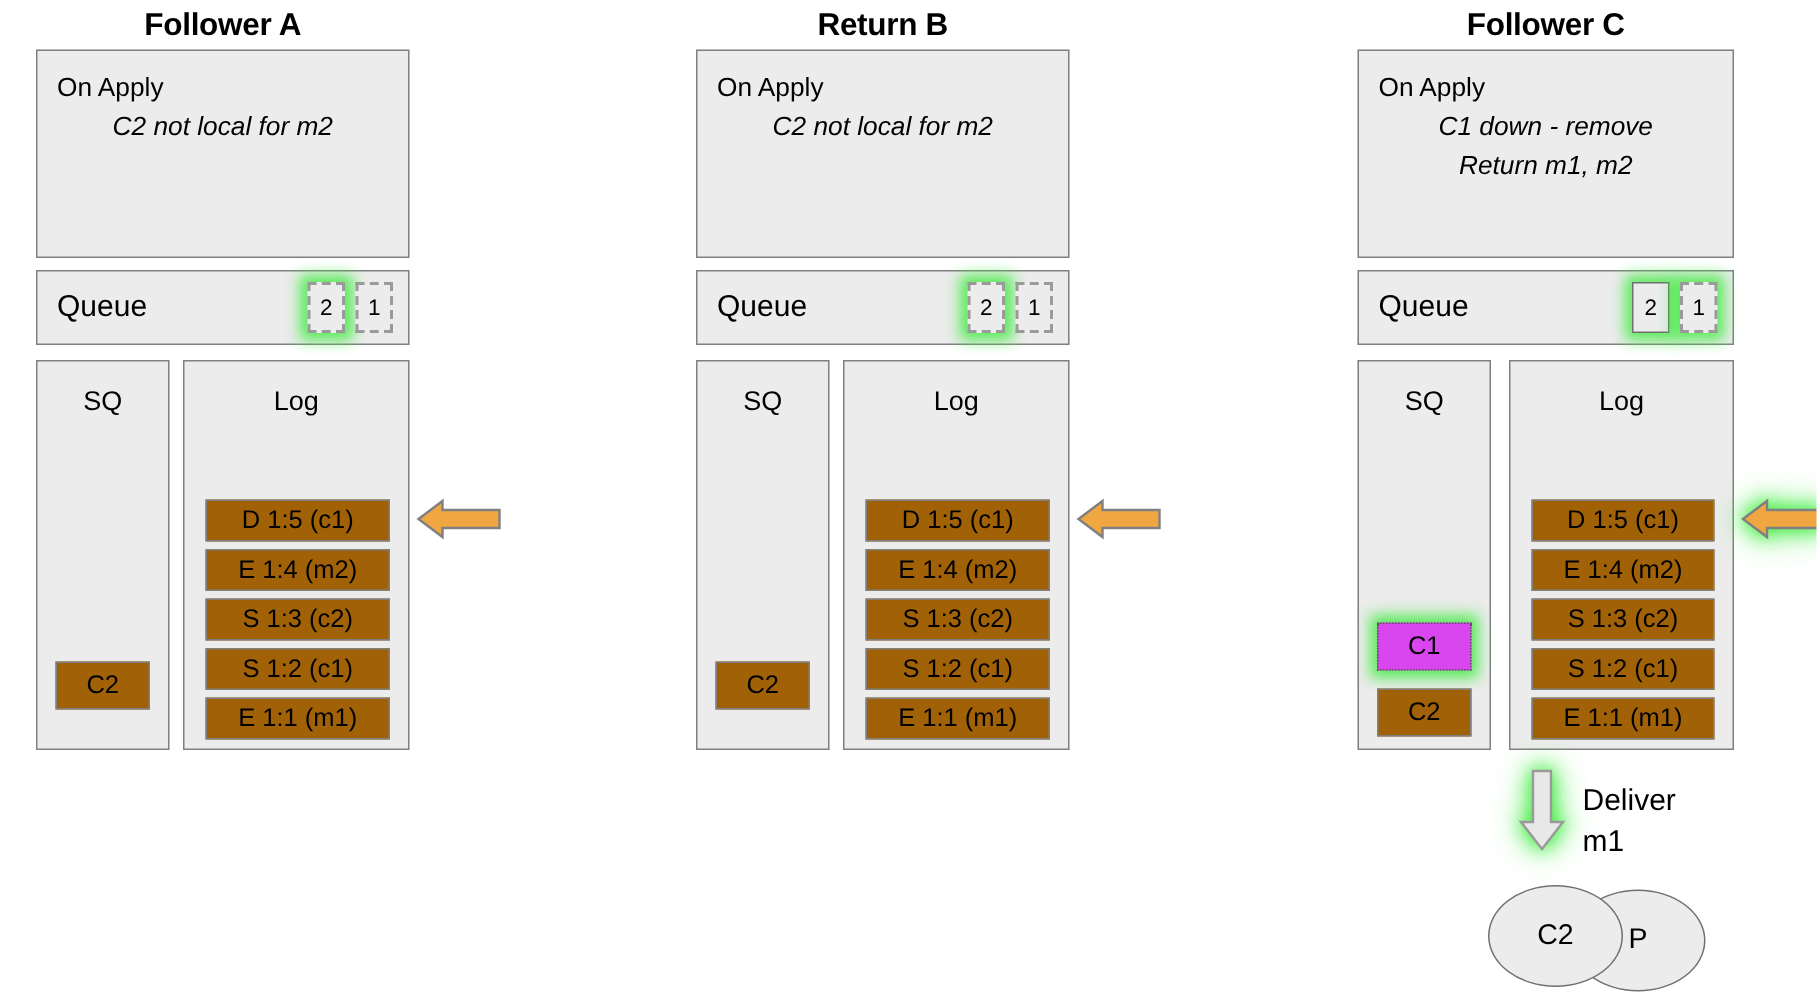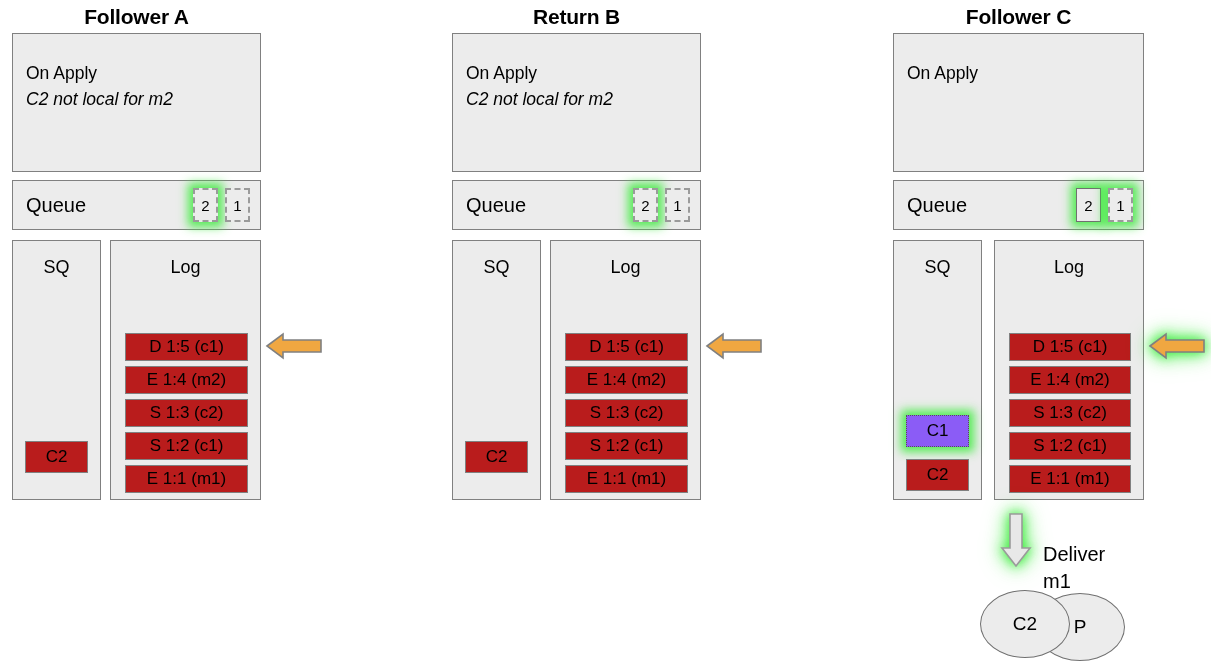--- a/index.html
+++ b/index.html
@@ -10,21 +10,21 @@
   body {
     width: 1211px;
     height: 669px;
     position: relative;
     font-family: "Liberation Sans", sans-serif;
     color: #000000;
     overflow: hidden;
   }
   .stage {
     position: absolute;
-    left: 0; top: 0;
+    left: 12px; top: 0;
     width: 1088px;
     height: 669px;
   }
 
   
   .node {
     position: absolute;
     top: 0;
   }
   .node-title {
@@ -42,29 +42,29 @@
   
   .panel {
     position: absolute;
     background: #ececec;
     border: 1.6px solid #808080;
     box-sizing: border-box;
   }
 
   
   .onapply {
-    padding: 26px 13px 0 13px;
+    padding: 11px 13px 0 13px;
   }
   .onapply .ln {
     font-size: 17.5px;
     line-height: 26px;
     white-space: nowrap;
     color: #000;
   }
-  .onapply .ln.it { font-style: italic; }
+  .onapply .ln.it { font-style: italic; text-align: center; }
 
   
   .queue {
     display: flex;
     align-items: center;
   }
   .queue-label {
     position: absolute;
     left: 13px;
     top: 50%;
@@ -103,29 +103,29 @@
     top: 16px;
     width: 100%;
     text-align: center;
     font-size: 18px;
     color: #000;
   }
   .cell {
     position: absolute;
     box-sizing: border-box;
     border: 1.6px solid #808080;
-    background: #b91c1c;
+    background: #a16207;
     display: flex;
     align-items: center;
     justify-content: center;
     font-size: 17px;
     color: #000;
   }
   .cell.pink {
-    background: #8b5cf6;
+    background: #d946ef;
     border: 1.7px dotted #555555;
   }
   .cell.glow {
     box-shadow: 0 0 9px 5px rgba(60,235,60,0.85);
   }
 
   
   .arrow-left {
     position: absolute;
     width: 58px;
@@ -242,20 +242,22 @@
     </div>
 
     <div class="ellipse" style="left:583px; top:593px; width:88px; height:66px;">P</div>
   </div>
 
   <div class="node" style="left:893px; width:251px;">
     <div class="node-title">Follower C</div>
 
     <div class="panel onapply" style="left:0; top:33px; width:251px; height:139px;">
       <div class="ln">On Apply</div>
+      <div class="ln it">C1 down - remove</div>
+      <div class="ln it">Return m1, m2</div>
     </div>
 
     <div class="panel queue" style="left:0; top:180px; width:251px; height:50px;">
       <span class="queue-label">Queue</span>
       <span class="queue-slots">
         <span class="qslot solid glow">2</span>
         <span class="qslot dashed glow">1</span>
       </span>
     </div>
 
@@ -279,19 +281,19 @@
         <polygon points="2,17 18,5 18,11 56,11 56,23 18,23 18,29" fill="#f0a741" stroke="#808080" stroke-width="1.6" stroke-linejoin="miter"></polygon>
       </svg>
     </div>
 
     <div class="arrow-down glow" style="left:106px; top:512px;">
       <svg viewBox="0 0 34 56" width="34" height="56" aria-hidden="true">
         <polygon points="11,2 23,2 23,36 31,36 17,54 3,36 11,36" fill="#e8e8e8" stroke="#9a9a9a" stroke-width="1.6" stroke-linejoin="miter"></polygon>
       </svg>
     </div>
 
-    <div class="arrow-caption" style="left:150px; top:521px;margin-top:20px;">Deliver
+    <div class="arrow-caption" style="left:150px; top:521px;">Deliver
 m1</div>
 
     <div class="ellipse" style="left:87px; top:590px; width:88px; height:66px;">C2</div>
   </div>
 
 </div>
 
 </body></html>

